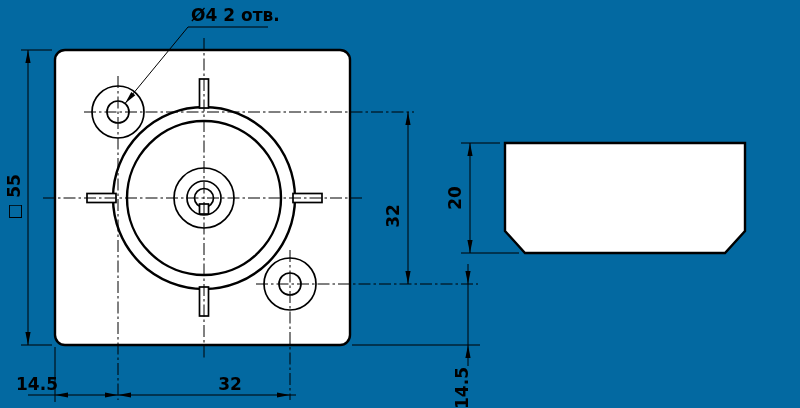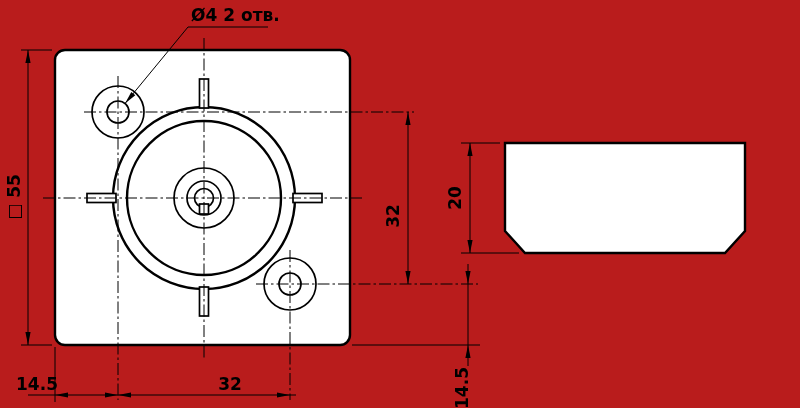--- a/index.html
+++ b/index.html
@@ -1,16 +1,16 @@
 <!DOCTYPE html>
 <html><head>
 <meta charset="utf-8">
 <style>
   html,body{margin:0;padding:0;background:#ffffff;}
-  .page{position:relative;width:800px;height:408px;background:#b91c1c;overflow:hidden;}
+  .page{position:relative;width:800px;height:408px;background:#0369a1;overflow:hidden;}
   svg{display:block;}
   .contour{fill:none;stroke:#000;stroke-width:2.4;}
   .contour-fill{fill:#ffffff;stroke:#000;stroke-width:2.4;}
   .mid{fill:#ffffff;stroke:#000;stroke-width:1.7;}
   .mid-open{fill:none;stroke:#000;stroke-width:1.7;}
   .thin{stroke:#000;stroke-width:1;fill:none;}
   .center{stroke:#000;stroke-width:1;fill:none;stroke-dasharray:12 3 2.5 3;}
   .arrow{fill:#000;stroke:none;}
   text.dim{font-family:"DejaVu Sans","Liberation Sans",sans-serif;font-size:17px;font-weight:bold;fill:#000;}
 </style>

